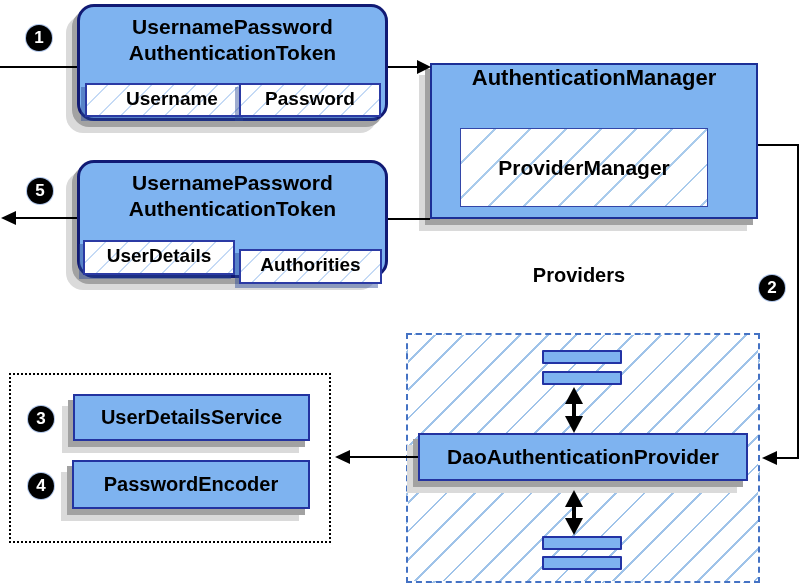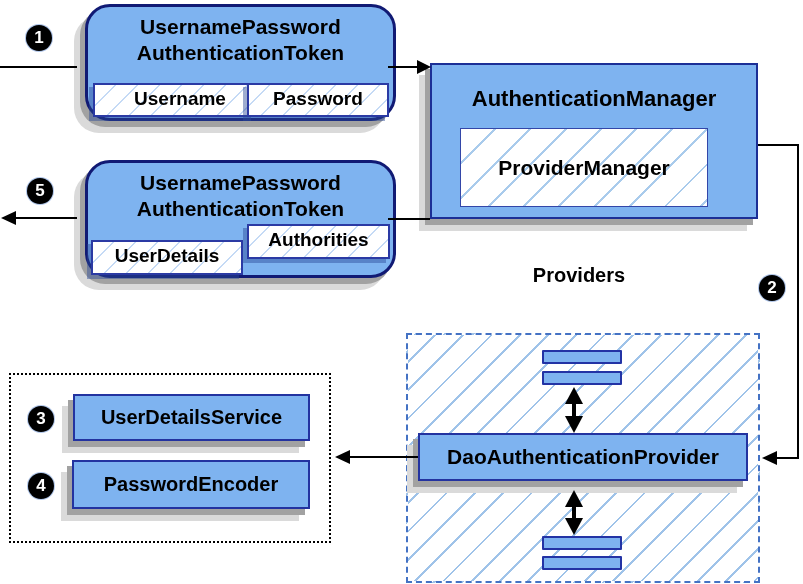--- a/index.html
+++ b/index.html
@@ -18,32 +18,32 @@
   .hatch-mid{
     background-color:#ffffff;
     background-image:repeating-linear-gradient(135deg,rgba(0,0,0,0) 0 23px,#a9cbec 23px 25px);
   }
   .hatch-big{
     background-color:#ffffff;
     background-image:repeating-linear-gradient(135deg,rgba(0,0,0,0) 0 18px,#9fc3e9 18px 20px);
   }
   
   .token{
-    border:3px solid #111a74;border-radius:25px;text-align:center;margin-left:8px;
+    border:3px solid #111a74;border-radius:17px;text-align:center;
   }
   .token .t-title{margin-top:7px;font-size:21px;line-height:26px;}
   .t-field{
     position:absolute;border:2px solid #2b3aa4;font-size:19px;text-align:center;
     box-shadow:-4px 4px 0 rgba(43,74,150,0.45);
   }
   
   .rect-node{border:2px solid #2333a0;text-align:center;}
   
   #auth-manager{border:2px solid #1c2f96;text-align:center;}
-  #auth-manager .am-title{margin-top:21px;font-size:22px;}
+  #auth-manager .am-title{font-size:22px;}
   #provider-manager{border:1.5px solid #3346a8;font-size:21px;text-align:center;
     display:flex;align-items:center;justify-content:center;}
   
   #providers-box{border:2px dashed #4472C4;}
   #providers-title{width:250px;text-align:center;font-size:20px;line-height:27px;}
   .db-bar{border:2px solid #2333a5;border-radius:1px;}
   #dao-provider{font-size:21px;display:flex;align-items:center;justify-content:center;}
   
   #services-box{border:2.5px dotted #000;}
   .svc{font-size:20px;display:flex;align-items:center;justify-content:center;}
@@ -108,21 +108,21 @@
     <div class="am-title">AuthenticationManager</div>
     <div id="provider-manager" class="abs hatch-mid" style="left:28px;top:63px;width:248px;height:79px;">ProviderManager</div>
   </div>
 
   <div class="abs token blue-fill shadow2 z2" style="left:77px;top:160px;width:311px;height:118px;">
     <div class="t-title">
       <div>UsernamePassword</div>
       <div>AuthenticationToken</div>
     </div>
     <div class="t-field hatch-small" style="left:3px;top:77px;width:148px;height:31px;line-height:28px;">UserDetails</div>
-    <div class="t-field hatch-small" style="left:159px;top:61px;width:139px;height:31px;line-height:28px;">Authorities</div>
+    <div class="t-field hatch-small" style="left:159px;top:86px;width:139px;height:31px;line-height:28px;">Authorities</div>
   </div>
 
   <div id="providers-title" class="abs" style="left:454px;top:262px;">
     <div>Providers</div>
   </div>
 
   <div id="providers-box" class="abs hatch-big z1" style="left:406px;top:333px;width:354px;height:250px;"></div>
 
   <div class="abs db-bar blue-fill z2" style="left:542px;top:350px;width:80px;height:14px;"></div>
   <div class="abs db-bar blue-fill z2" style="left:542px;top:371px;width:80px;height:14px;"></div>

